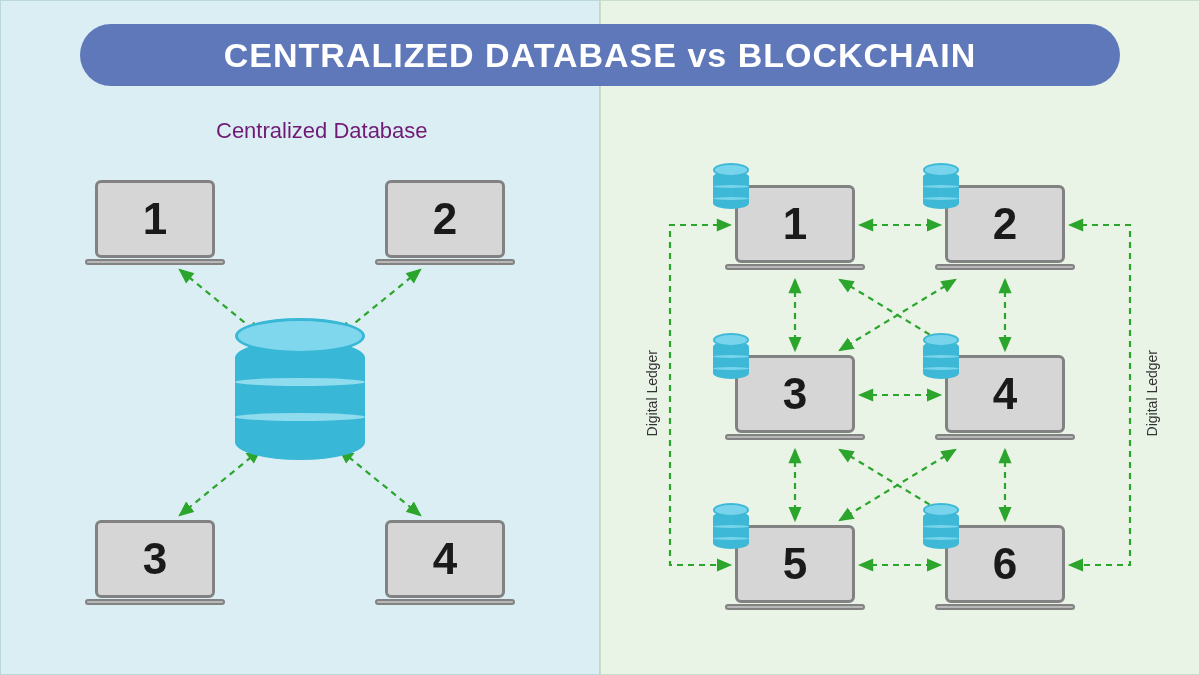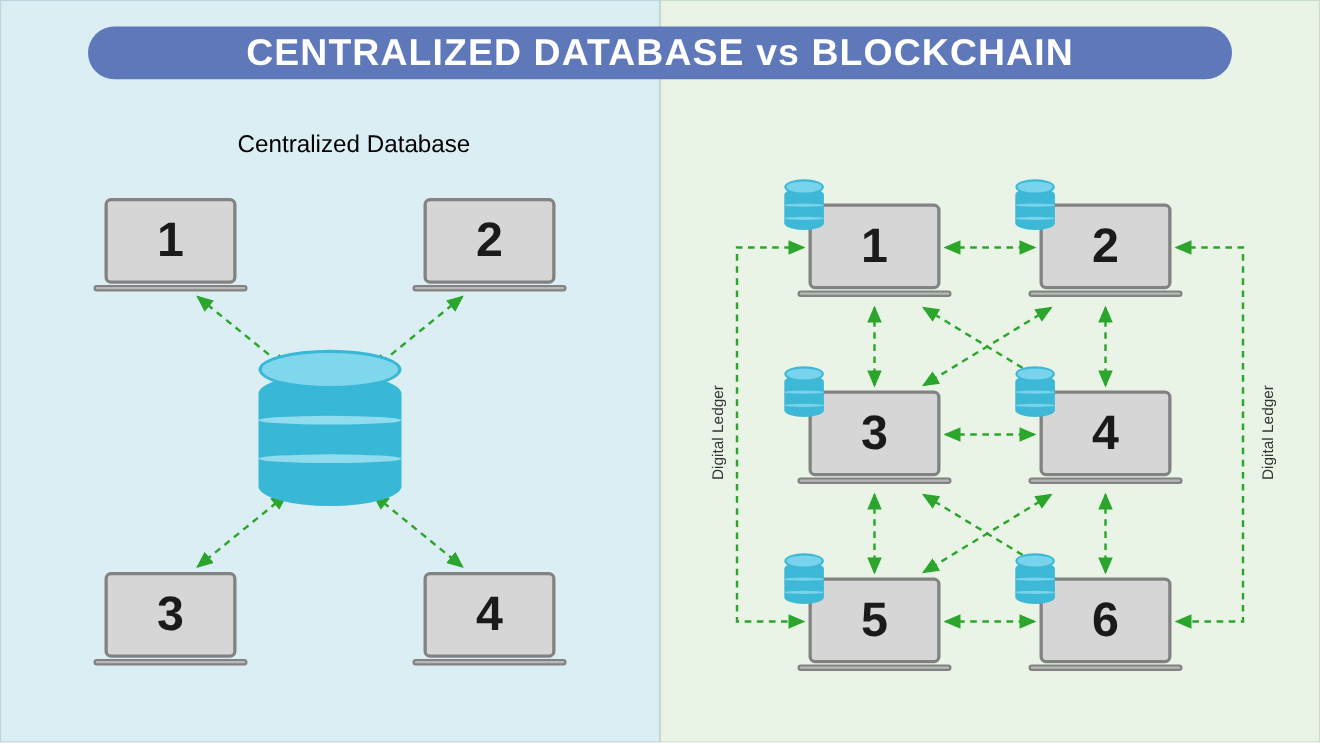--- a/index.html
+++ b/index.html
@@ -1,22 +1,22 @@
 <!DOCTYPE html>
 <html><head>
 <meta charset="utf-8">
 <style>
   * { box-sizing: border-box; margin: 0; padding: 0; }
   body { width: 1200px; height: 675px; font-family: Arial, Helvetica, sans-serif; background: #fff; overflow: hidden; }
   .canvas { position: relative; width: 1200px; height: 675px; }
   .panel-left { position: absolute; left: 0; top: 0; width: 600px; height: 675px; background: #dbeef4; border: 1px solid #bcd6dd; }
   .panel-right { position: absolute; left: 600px; top: 0; width: 600px; height: 675px; background: #e9f4e7; border: 1px solid #c9ddc7; }
-  .title-bar { position: absolute; left: 80px; top: 24px; width: 1040px; height: 48px; background: #5f78b9; border-radius: 31px; display: flex; align-items: center; justify-content: center; }
+  .title-bar { position: absolute; left: 80px; top: 24px; width: 1040px; height: 62px; background: #5f78b9; border-radius: 31px; display: flex; align-items: center; justify-content: center; }
   .title-bar span { color: #fff; font-size: 34px; font-weight: 600; letter-spacing: 1px; }
-  .section-title { position: absolute; top: 118px; font-size: 22px; font-weight: 500; color: #000000; }
+  .section-title { position: absolute; top: 118px; font-size: 22px; font-weight: 500; color: #701a75; }
   .section-title.left { left: 216px; }
   .section-title.right { left: 832px; }
 
   
   .laptop { position: absolute; width: 120px; height: 90px; }
   .laptop .screen { width: 120px; height: 78px; background: #d6d6d6; border: 3px solid #828282; border-radius: 6px; display: flex; align-items: center; justify-content: center; }
   .laptop .num { font-size: 44px; font-weight: 800; color: #1a1a1a; }
   .laptop .base { width: 140px; height: 6px; background: #b8b8b8; border: 2px solid #828282; border-radius: 3px; margin: 0 -10px; margin-top: 1px; }
 
   

